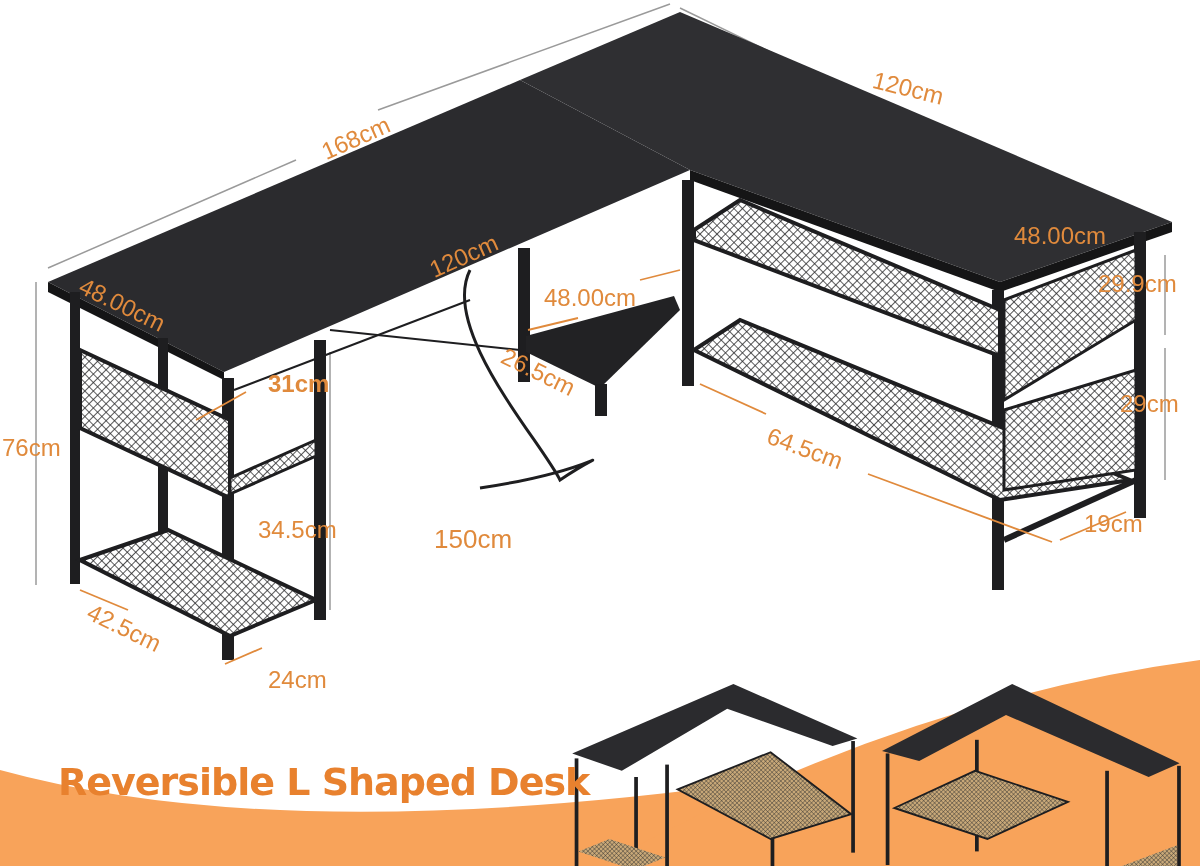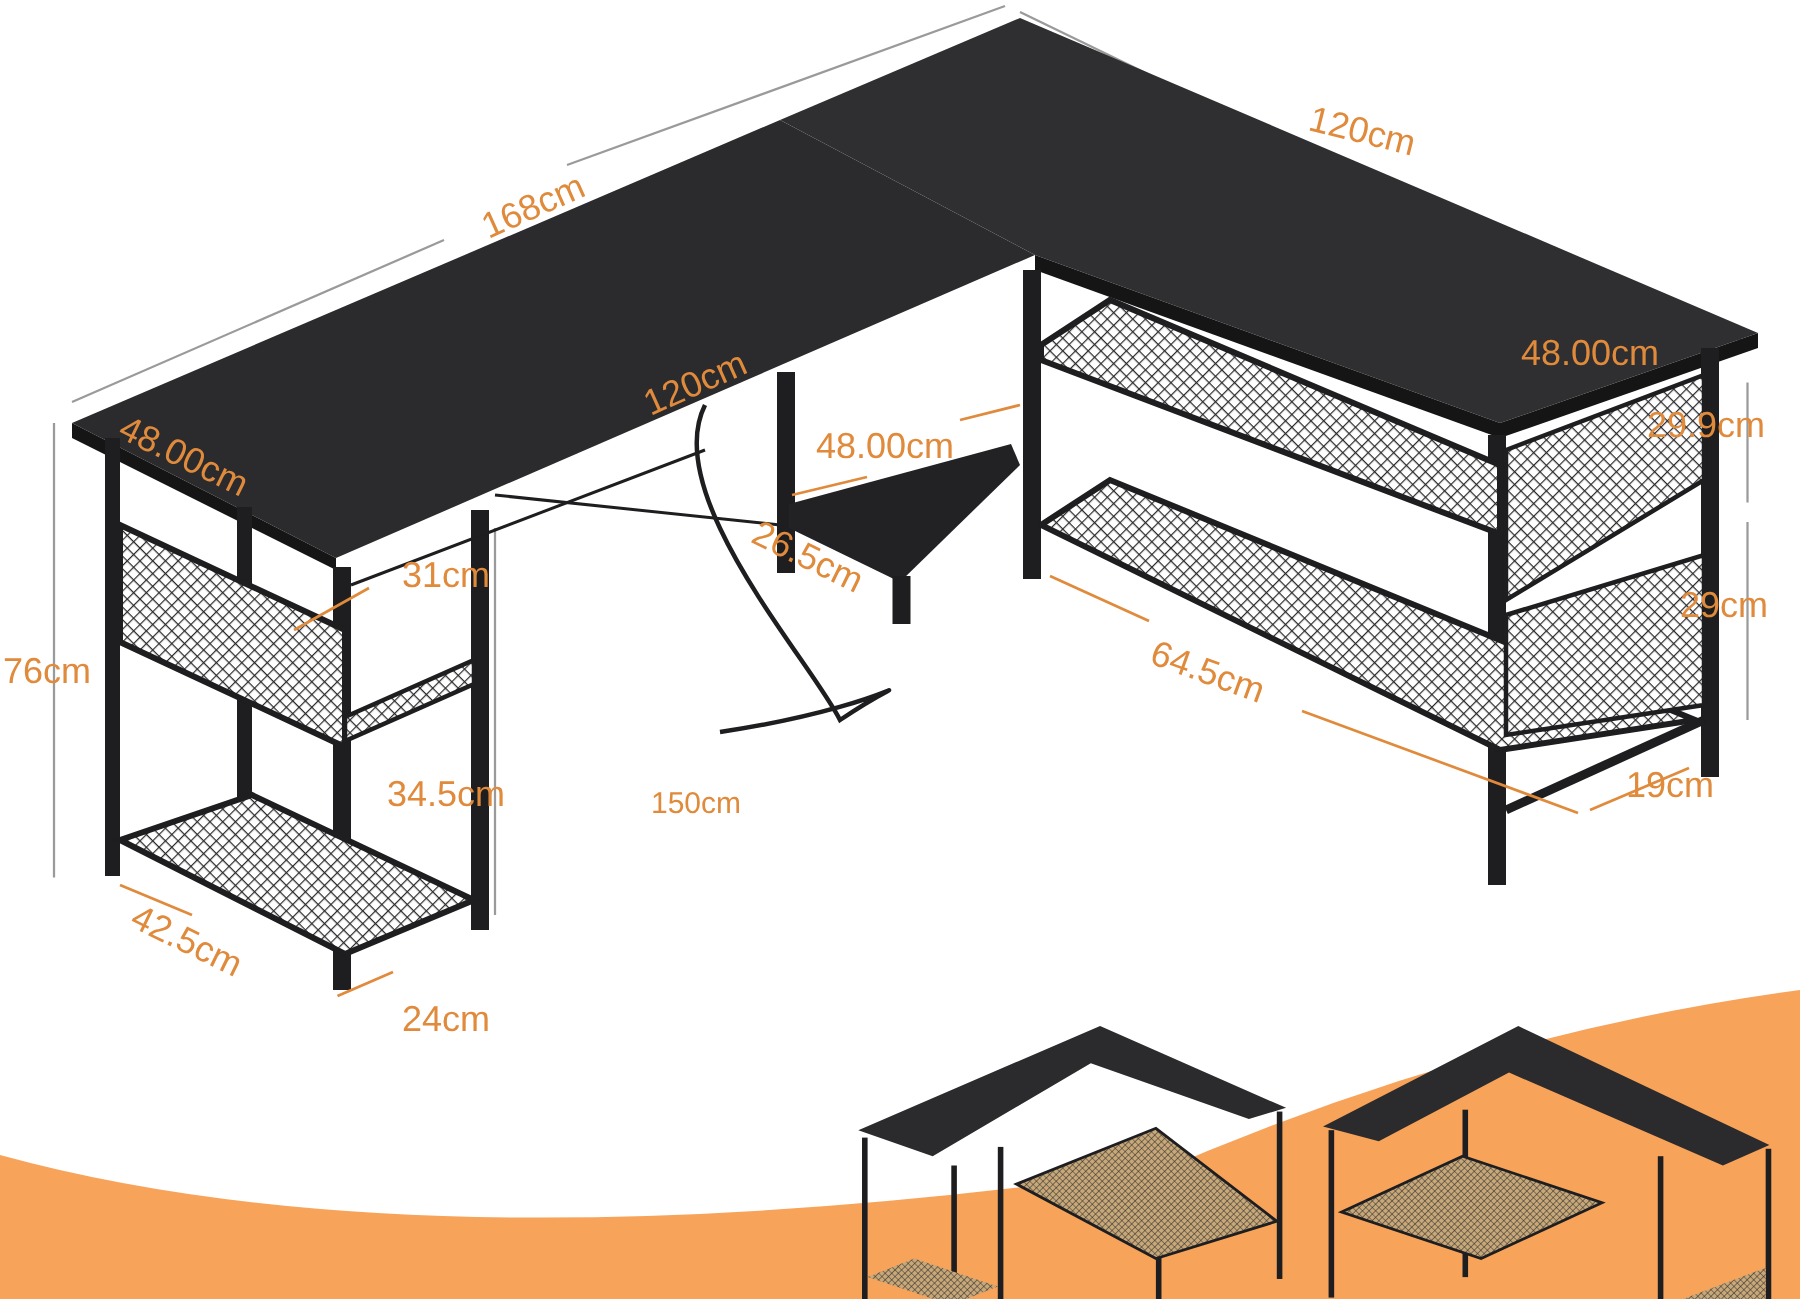--- a/index.html
+++ b/index.html
@@ -113,23 +113,24 @@
 
   
   <div class="dim" style="left:318px;top:142px;transform:rotate(-24deg);">168cm</div>
   <div class="dim" style="left:876px;top:68px;transform:rotate(14deg);">120cm</div>
   <div class="dim" style="left:426px;top:260px;transform:rotate(-24deg);">120cm</div>
   <div class="dim" style="left:86px;top:274px;transform:rotate(26deg);">48.00cm</div>
   <div class="dim" style="left:1014px;top:224px;">48.00cm</div>
   <div class="dim" style="left:544px;top:286px;">48.00cm</div>
   <div class="dim" style="left:508px;top:344px;transform:rotate(26deg);">26.5cm</div>
   <div class="dim" style="left:2px;top:436px;">76cm</div>
-  <div class="dim" style="left:268px;top:372px;">31cm</div>
+  <div class="dim" style="left:268px;top:372px;font-weight:bold;">31cm</div>
   <div class="dim" style="left:258px;top:518px;">34.5cm</div>
   <div class="dim" style="left:94px;top:600px;transform:rotate(26deg);">42.5cm</div>
   <div class="dim" style="left:268px;top:648px;margin-top:20px;">24cm</div>
-  <div class="dim" style="left:434px;top:526px;font-size:20px;">150cm</div>
+  <div class="dim" style="left:434px;top:526px;font-size:26px;">150cm</div>
   <div class="dim" style="left:1098px;top:272px;">29.9cm</div>
   <div class="dim" style="left:1120px;top:392px;">29cm</div>
   <div class="dim" style="left:772px;top:424px;transform:rotate(20deg);">64.5cm</div>
   <div class="dim" style="left:1084px;top:512px;text-align:center;">19cm</div>
 
+  <div class="banner-title">Reversible L Shaped Desk</div>
 </div>
 
 </body></html>

